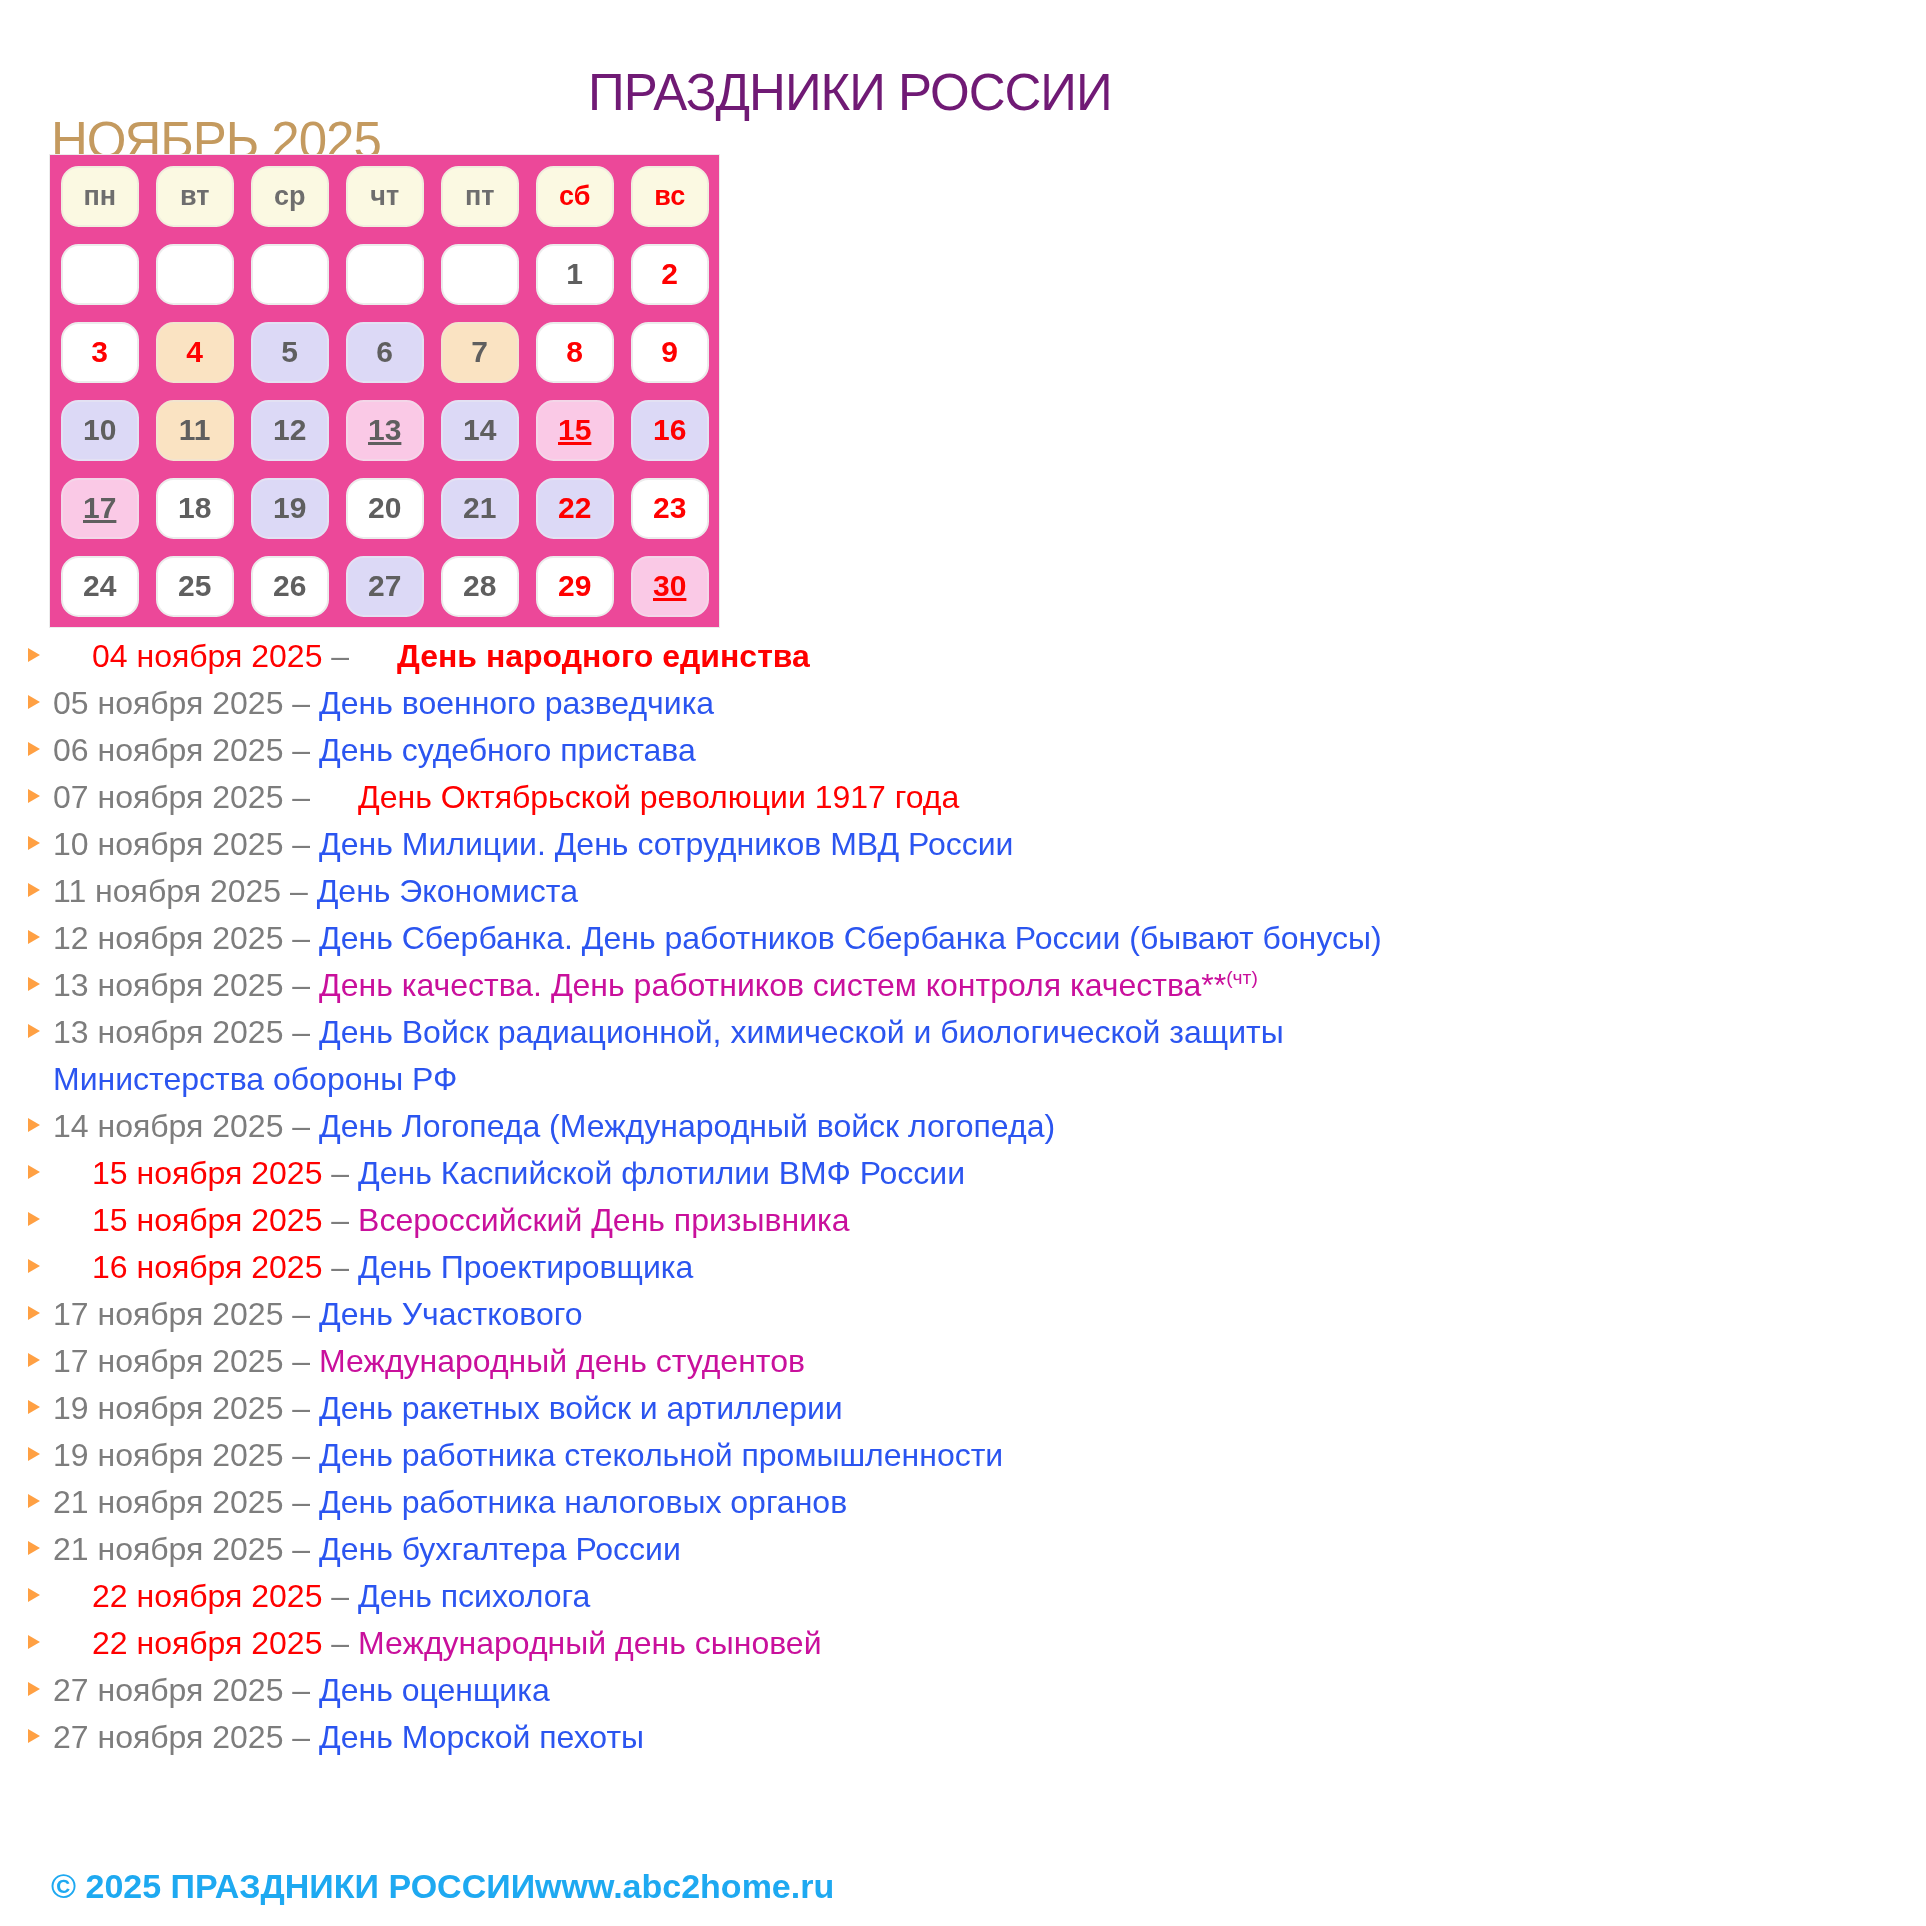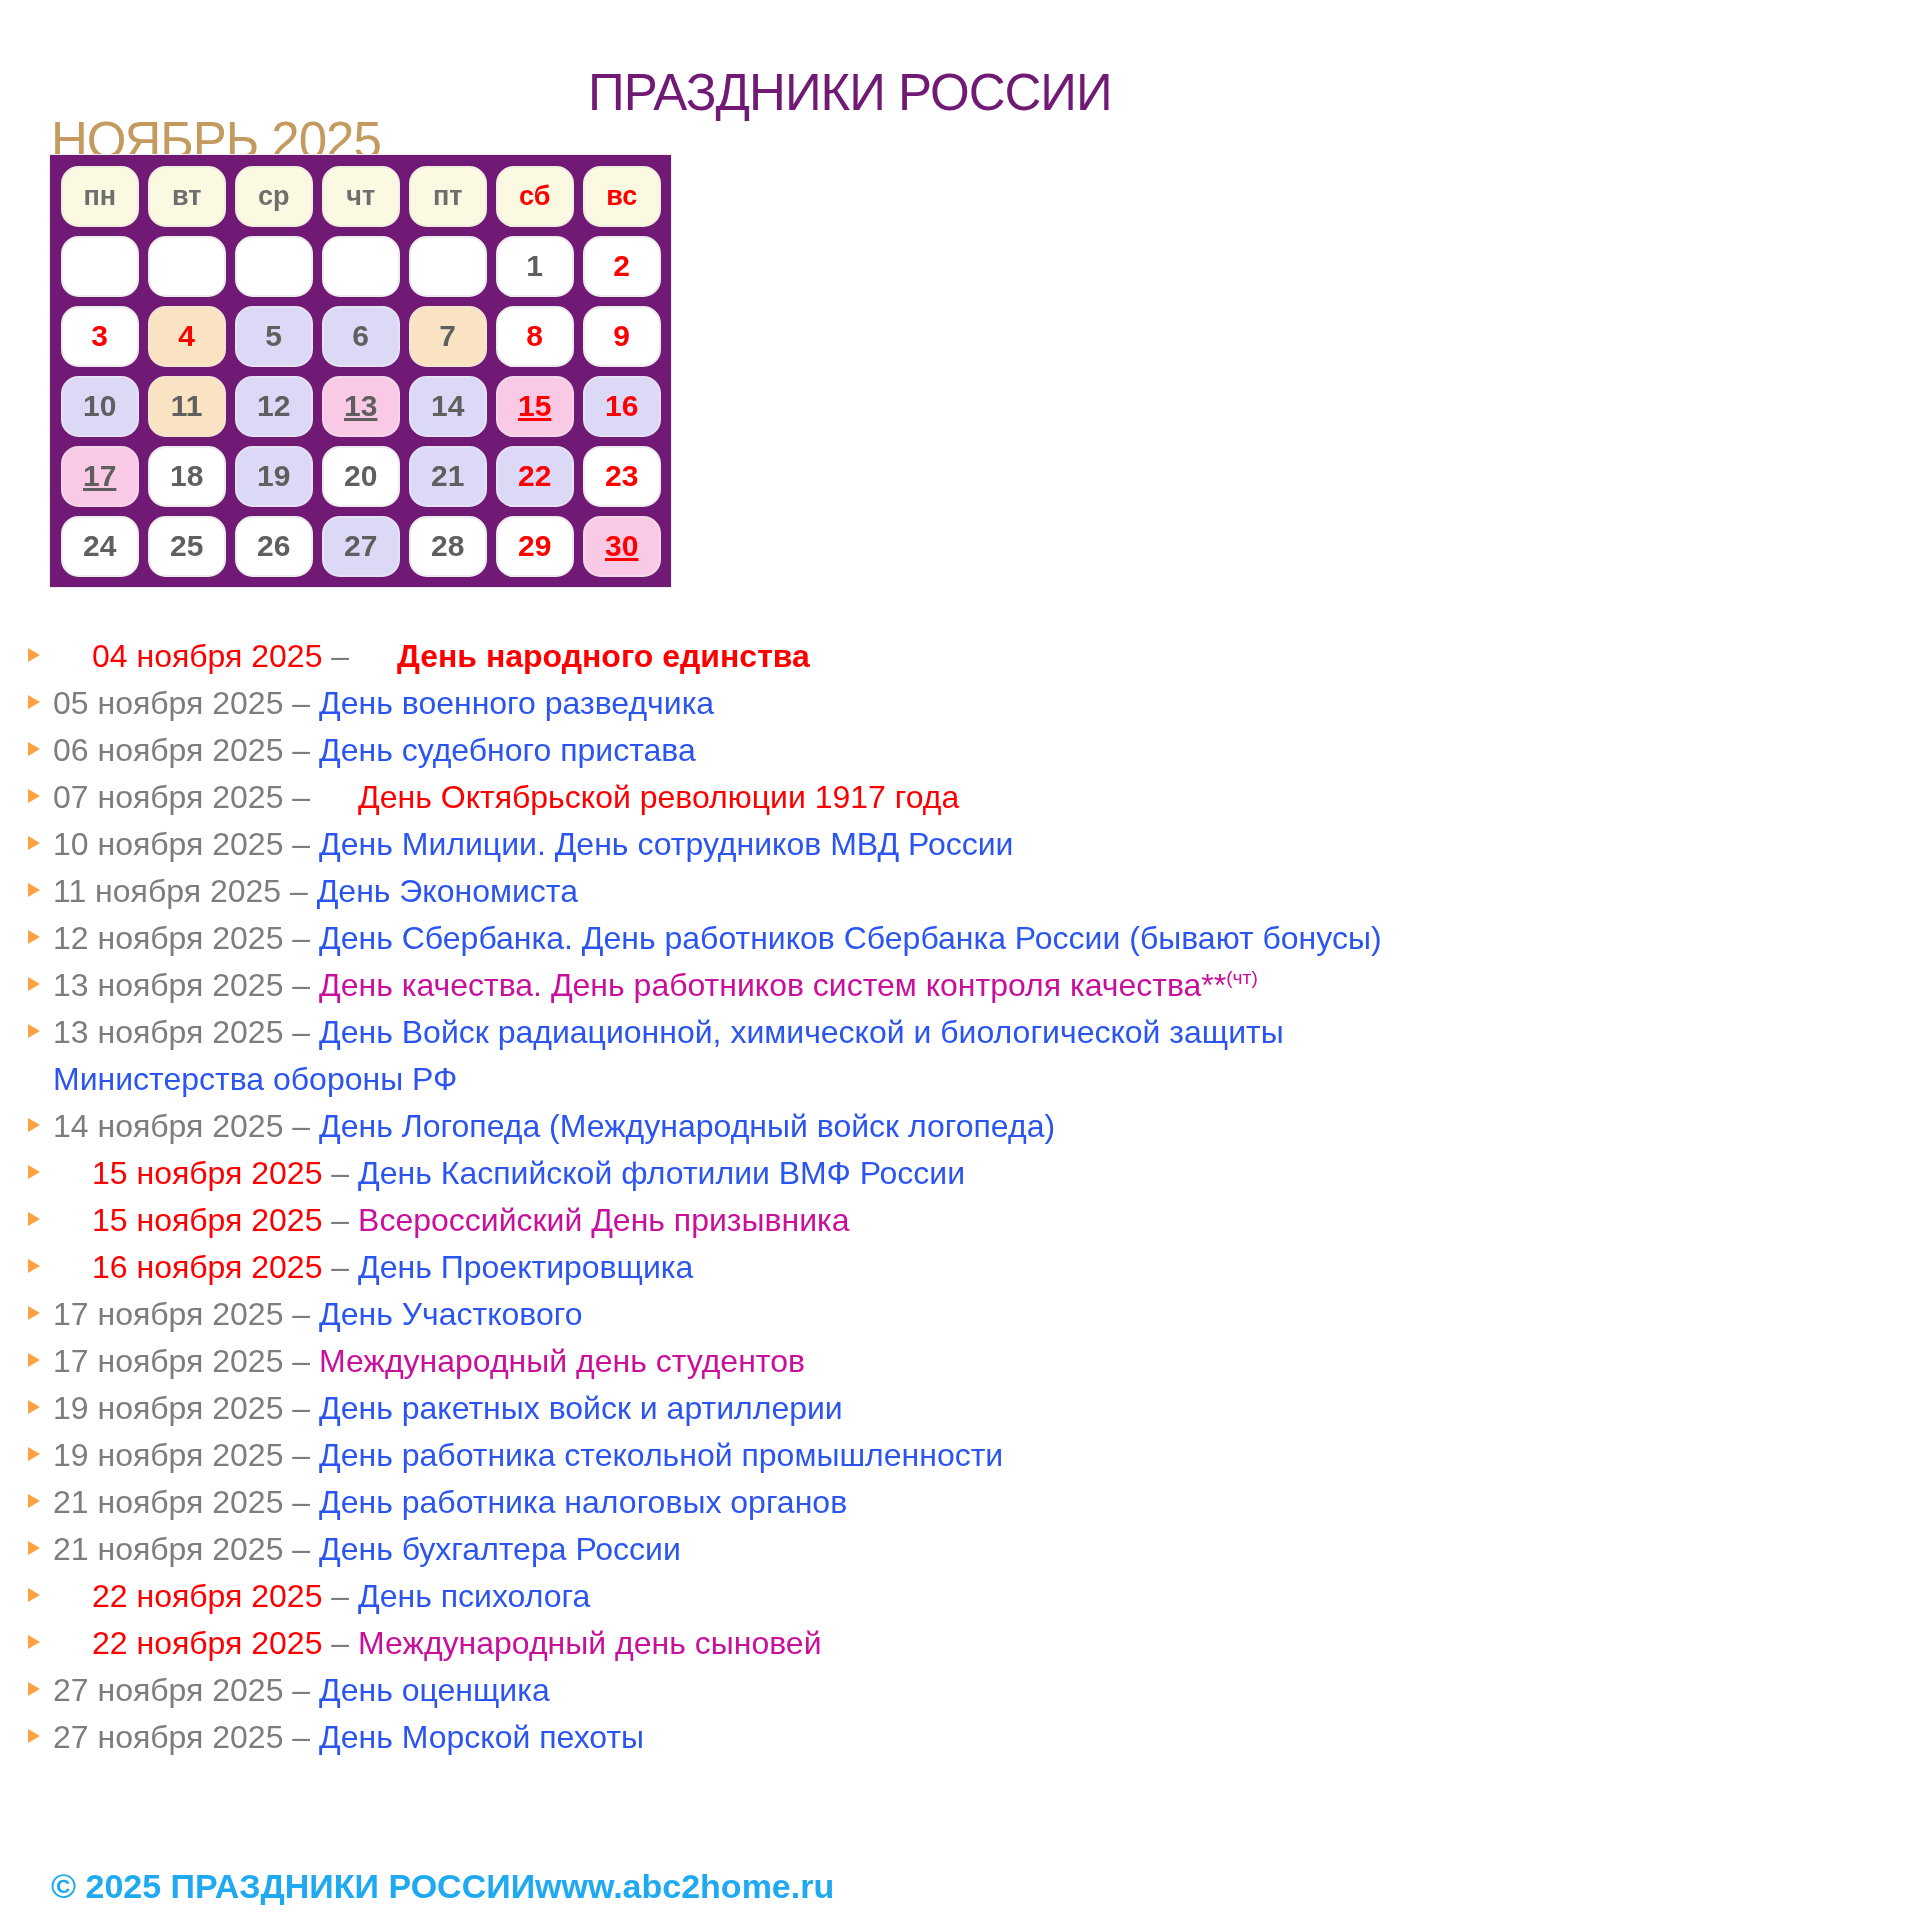--- a/index.html
+++ b/index.html
@@ -20,24 +20,24 @@
     position:absolute;left:588px;top:67px;
     font-size:51px;line-height:1;color:#701a75;
     letter-spacing:-1px;white-space:nowrap;
   }
   
   .calendar{
     position:absolute;left:49px;top:154px;
     display:grid;
     grid-template-columns:repeat(7,78px);
     grid-auto-rows:61px;
-    gap:9px;
+    gap:17px;
     padding:10.7px;
     border:1.5px solid #ececec;
-    background:#701a75;
+    background:#ec4899;
   }
   .cell{
     display:flex;align-items:center;justify-content:center;
     border:2.4px solid #ececec;
     border-radius:17.6px;
     font-weight:bold;font-size:30px;color:#5f5f5f;
     background:#ffffff;
     box-sizing:border-box;
   }
   .cell.head{

